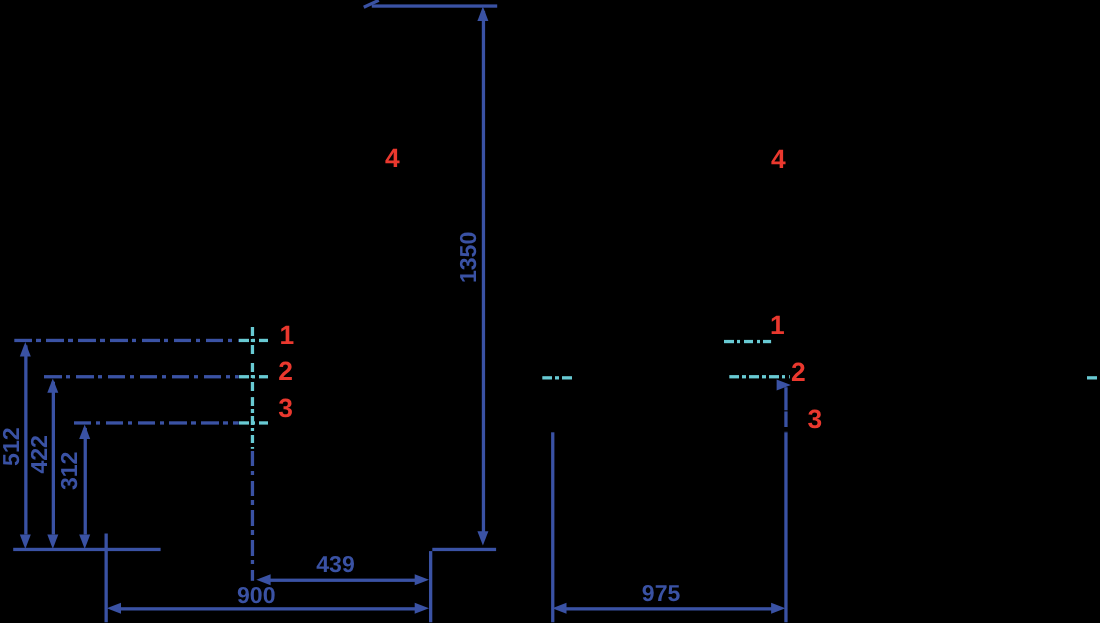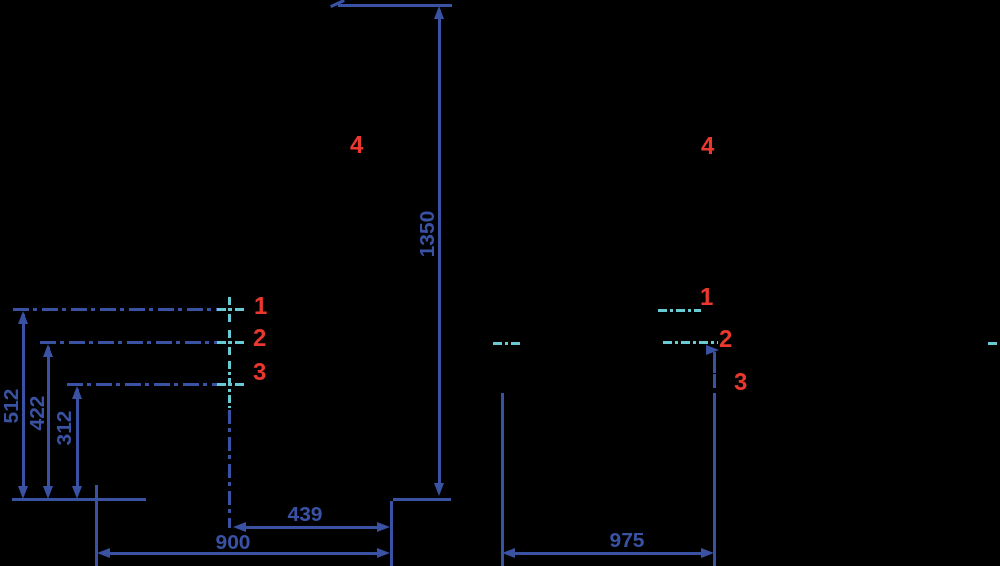--- a/index.html
+++ b/index.html
@@ -155,15 +155,15 @@
 
   <div class="vline" style="left:713px; top:352px; height:21px;"></div>
   <div class="dash-v-blue" style="left:713px; top:374px; height:18px;"></div>
   <div class="vline" style="left:713px; top:393px; height:173px;"></div>
   <div class="ptlabel" style="left:734px; top:369px;">3</div>
 
   <div class="vline" style="left:501px; top:393px; height:173px;"></div>
   <div class="arr left" style="left:502px; top:548px;"></div>
   <div class="hline" style="left:513px; top:552px; width:189px;"></div>
   <div class="arr right" style="left:701px; top:548px;"></div>
-  <div class="dimtext" style="left:587px; top:530px;">975</div>
+  <div class="dimtext" style="left:561px; top:530px;">975</div>
 
 </div>
 
 </body></html>

